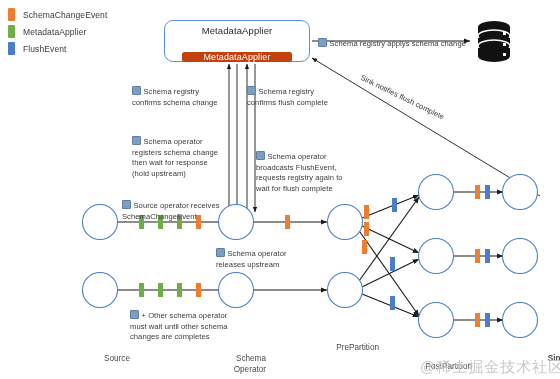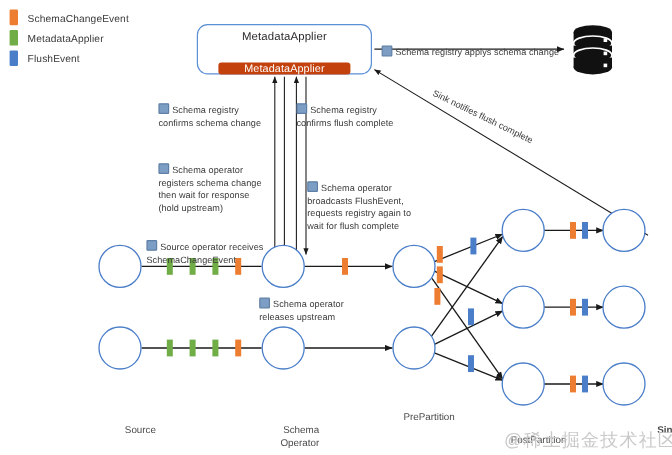--- a/index.html
+++ b/index.html
@@ -192,20 +192,25 @@
   <div class="note" style="left:122px;top:190px;">
     <span class="nico"></span><span>Source operator receives
 SchemaChangeEvent</span>
   </div>
 
   <div class="note" style="left:216px;top:238px;">
     <span class="nico"></span><span>Schema operator
 releases upstream</span>
   </div>
 
+  <div class="note" style="left:130px;top:300px;">
+    <span class="nico"></span><span>+ Other schema operator
+must wait until other schema
+changes are completes</span>
+  </div>
 
   <div class="axlab" style="left:70px;top:353px;width:60px;">Source</div>
   <div class="axlab" style="left:206px;top:353px;width:60px;">Schema
 Operator</div>
   <div class="axlab" style="left:313px;top:342px;width:66px;">PrePartition</div>
   <div class="axlab" style="left:402px;top:361px;width:70px;">PostPartition</div>
   <div class="axlab" style="left:521px;top:353px;width:44px;font-weight:bold;">Sink</div>
 
   <div class="watermark">@稀土掘金技术社区</div>
 </div>

